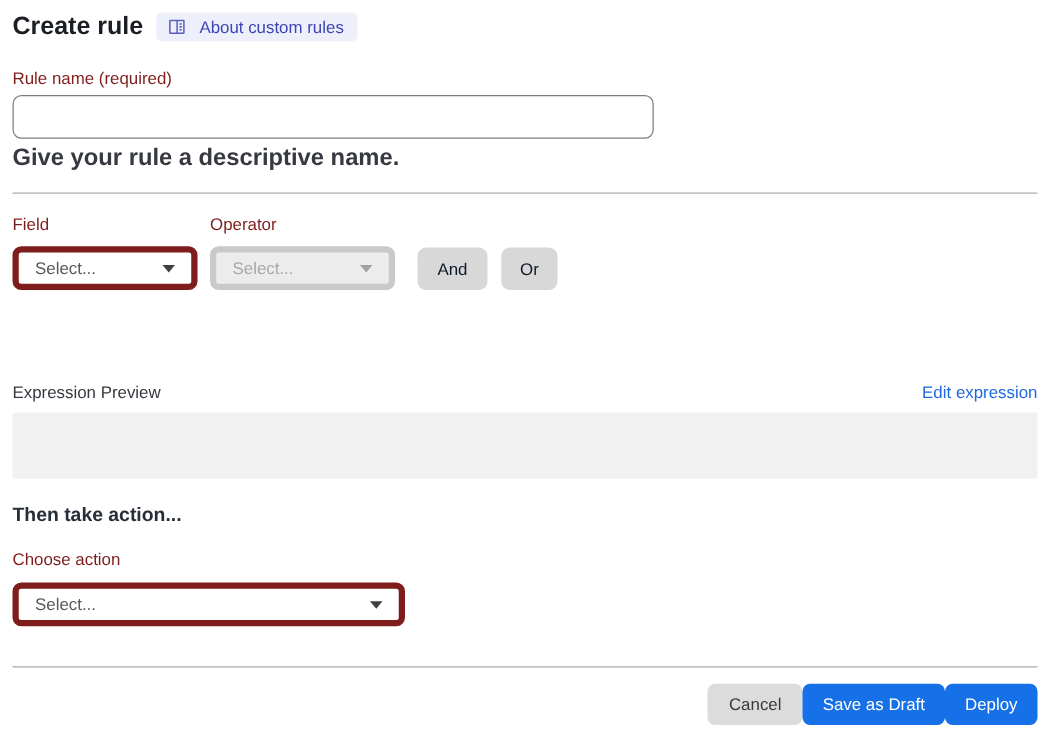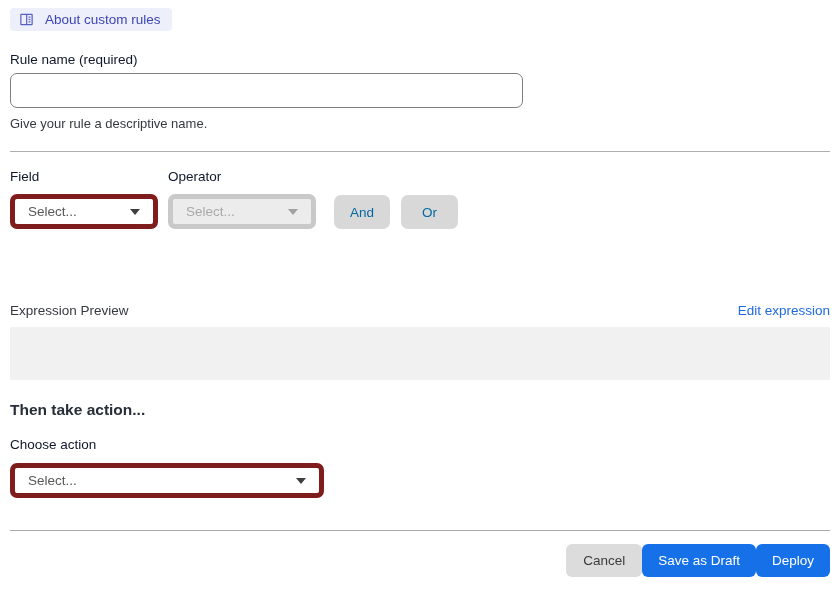--- a/index.html
+++ b/index.html
@@ -11,28 +11,28 @@
   .header-row { display: flex; align-items: center; gap: 10px; }
   .page-title { font-size: 20px; font-weight: 700; color: #1b1f23; line-height: 26px; }
   .about-badge {
     display: inline-flex; align-items: center; gap: 11px;
     background: #edeffb; color: #3d45b5; border-radius: 4px;
     padding: 4px 11px 4px 9px; font-size: 13.5px; cursor: pointer; text-decoration: none;
   }
   .about-badge svg { display: block; }
 
   
-  .field-label { display: block; font-size: 13.5px; color: #0f172a; line-height: 17px; }
+  .field-label { display: block; font-size: 13.5px; color: #7f1d1d; line-height: 17px; }
   .rule-name-label { margin-top: 20px; }
   .text-input {
     margin-top: 5px; width: 513px; height: 35px;
     border: 1px solid #7e7e7e; border-radius: 7px; background: #fff;
     font-family: inherit; font-size: 13.5px; padding: 0 10px; color: #222; outline: none;
   }
-  .help-text { margin-top: 7px; font-size: 13px; color: #36393f; line-height: 17px; }
+  .help-text { margin-top: 7px; font-size: 19px; color: #36393f; line-height: 17px; font-weight: bold; }
 
   .divider { border: none; border-top: 1px solid #aeaeae; margin-top: 19px; }
 
   .section-heading { margin-top: 18px; font-size: 15.5px; font-weight: 700; color: #272e38; line-height: 20px; }
 
   
   .match-row { display: flex; margin-top: 16px; align-items: flex-end; }
   .match-col { display: flex; flex-direction: column; }
   .match-col .field-label { margin-bottom: 9px; }
   .gap10 { width: 10px; } .gap11 { width: 11px; } .gap7 { width: 7px; }
@@ -53,24 +53,24 @@
   .select-box.disabled .caret { border-top-color: #a2a2a2; }
 
   .w148 { width: 148px; }
   .value-input {
     width: 384px; height: 35px; background: #ececec;
     border: 1px solid #e0e0e0; border-radius: 5px;
     font-family: inherit; font-size: 13.5px; padding: 0 10px; color: #555;
   }
 
   .chip-btn {
-    height: 34px; background: #d8d8d8; color: #0369a1; border: none;
+    height: 34px; background: #d8d8d8; color: #0f172a; border: none;
     border-radius: 7px; font-family: inherit; font-size: 13.5px; cursor: pointer;
   }
-  .chip-and { width: 56px; } .chip-or { width: 57px; }
+  .chip-and { width: 56px; } .chip-or { width: 45px; }
 
   
   .preview-header { display: flex; justify-content: space-between; align-items: baseline; margin-top: 74px; }
   .preview-label { font-size: 13.5px; color: #36393f; }
   .edit-link { font-size: 13.5px; color: #1f6ae0; text-decoration: none; cursor: pointer; }
   .preview-box { margin-top: 9px; height: 53px; background: #f1f1f2; border-radius: 2px; }
 
   
   .action-heading { margin-top: 20px; }
   .choose-label { margin-top: 16px; }
@@ -83,20 +83,21 @@
   .btn { height: 33px; border: none; border-radius: 6px; font-family: inherit; font-size: 13.5px; cursor: pointer; }
   .btn-gray { background: #dcdcdc; color: #3a3a3a; padding: 0 17px; }
   .btn-blue { background: #1671e8; color: #ffffff; padding: 0 16px; }
 </style>
 </head>
 <body>
 
 <div class="page">
 
   <div class="header-row">
+    <h1 class="page-title">Create rule</h1>
     <a class="about-badge">
       <span>
         <svg width="15" height="15" viewBox="0 0 16 16" fill="none" stroke="#5a5fc0" stroke-width="1.3">
           <rect x="2" y="2.5" width="12" height="11" rx="0.5"></rect>
           <line x1="8.2" y1="2.5" x2="8.2" y2="13.5"></line>
           <line x1="10.2" y1="5.5" x2="12.2" y2="5.5"></line>
           <line x1="10.2" y1="8" x2="12.2" y2="8"></line>
           <line x1="10.2" y1="10.5" x2="12.2" y2="10.5"></line>
         </svg>
       </span>

